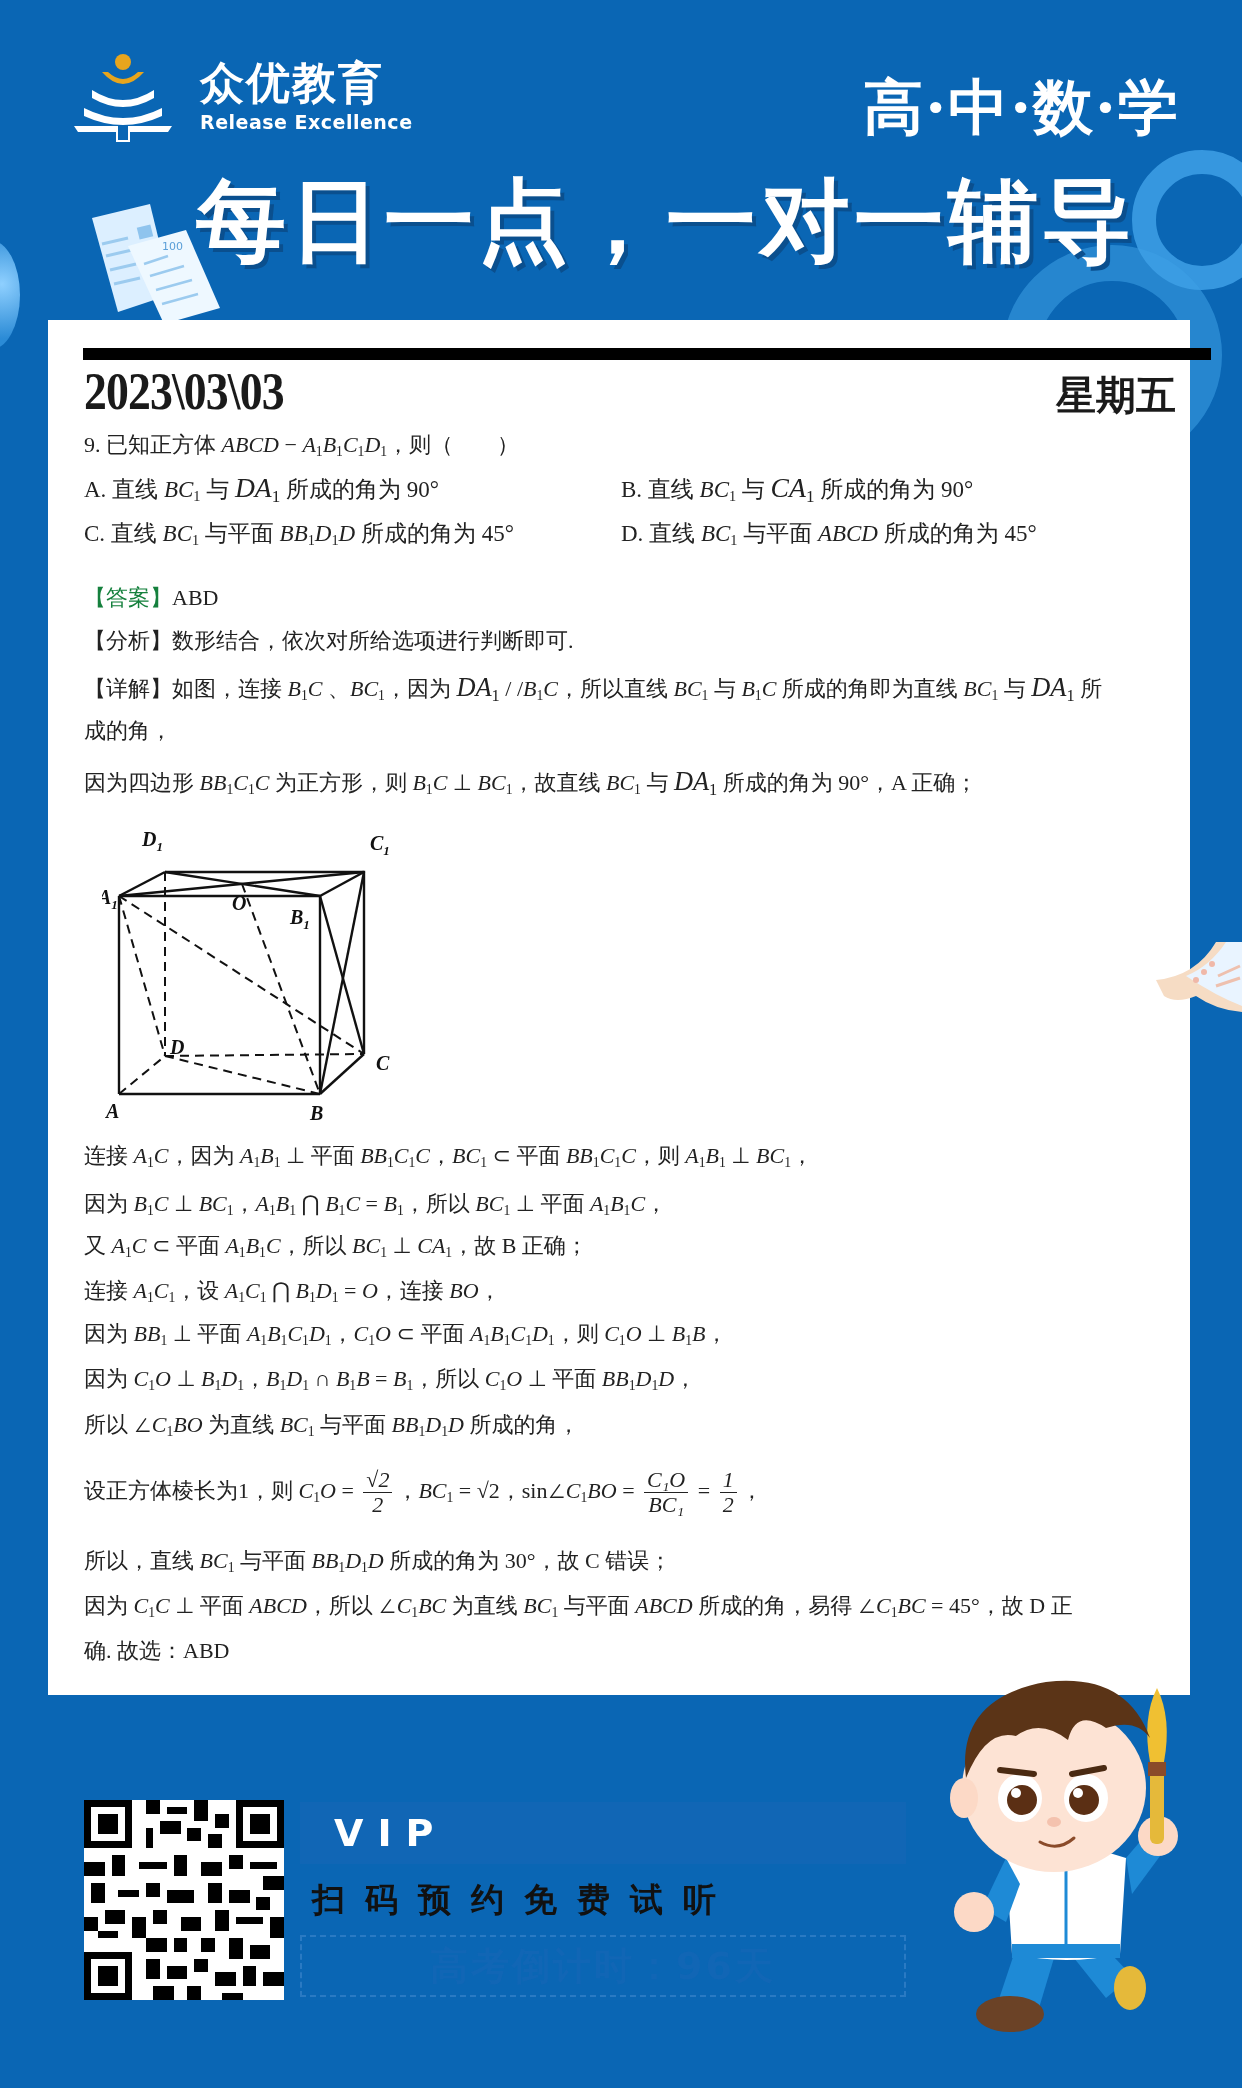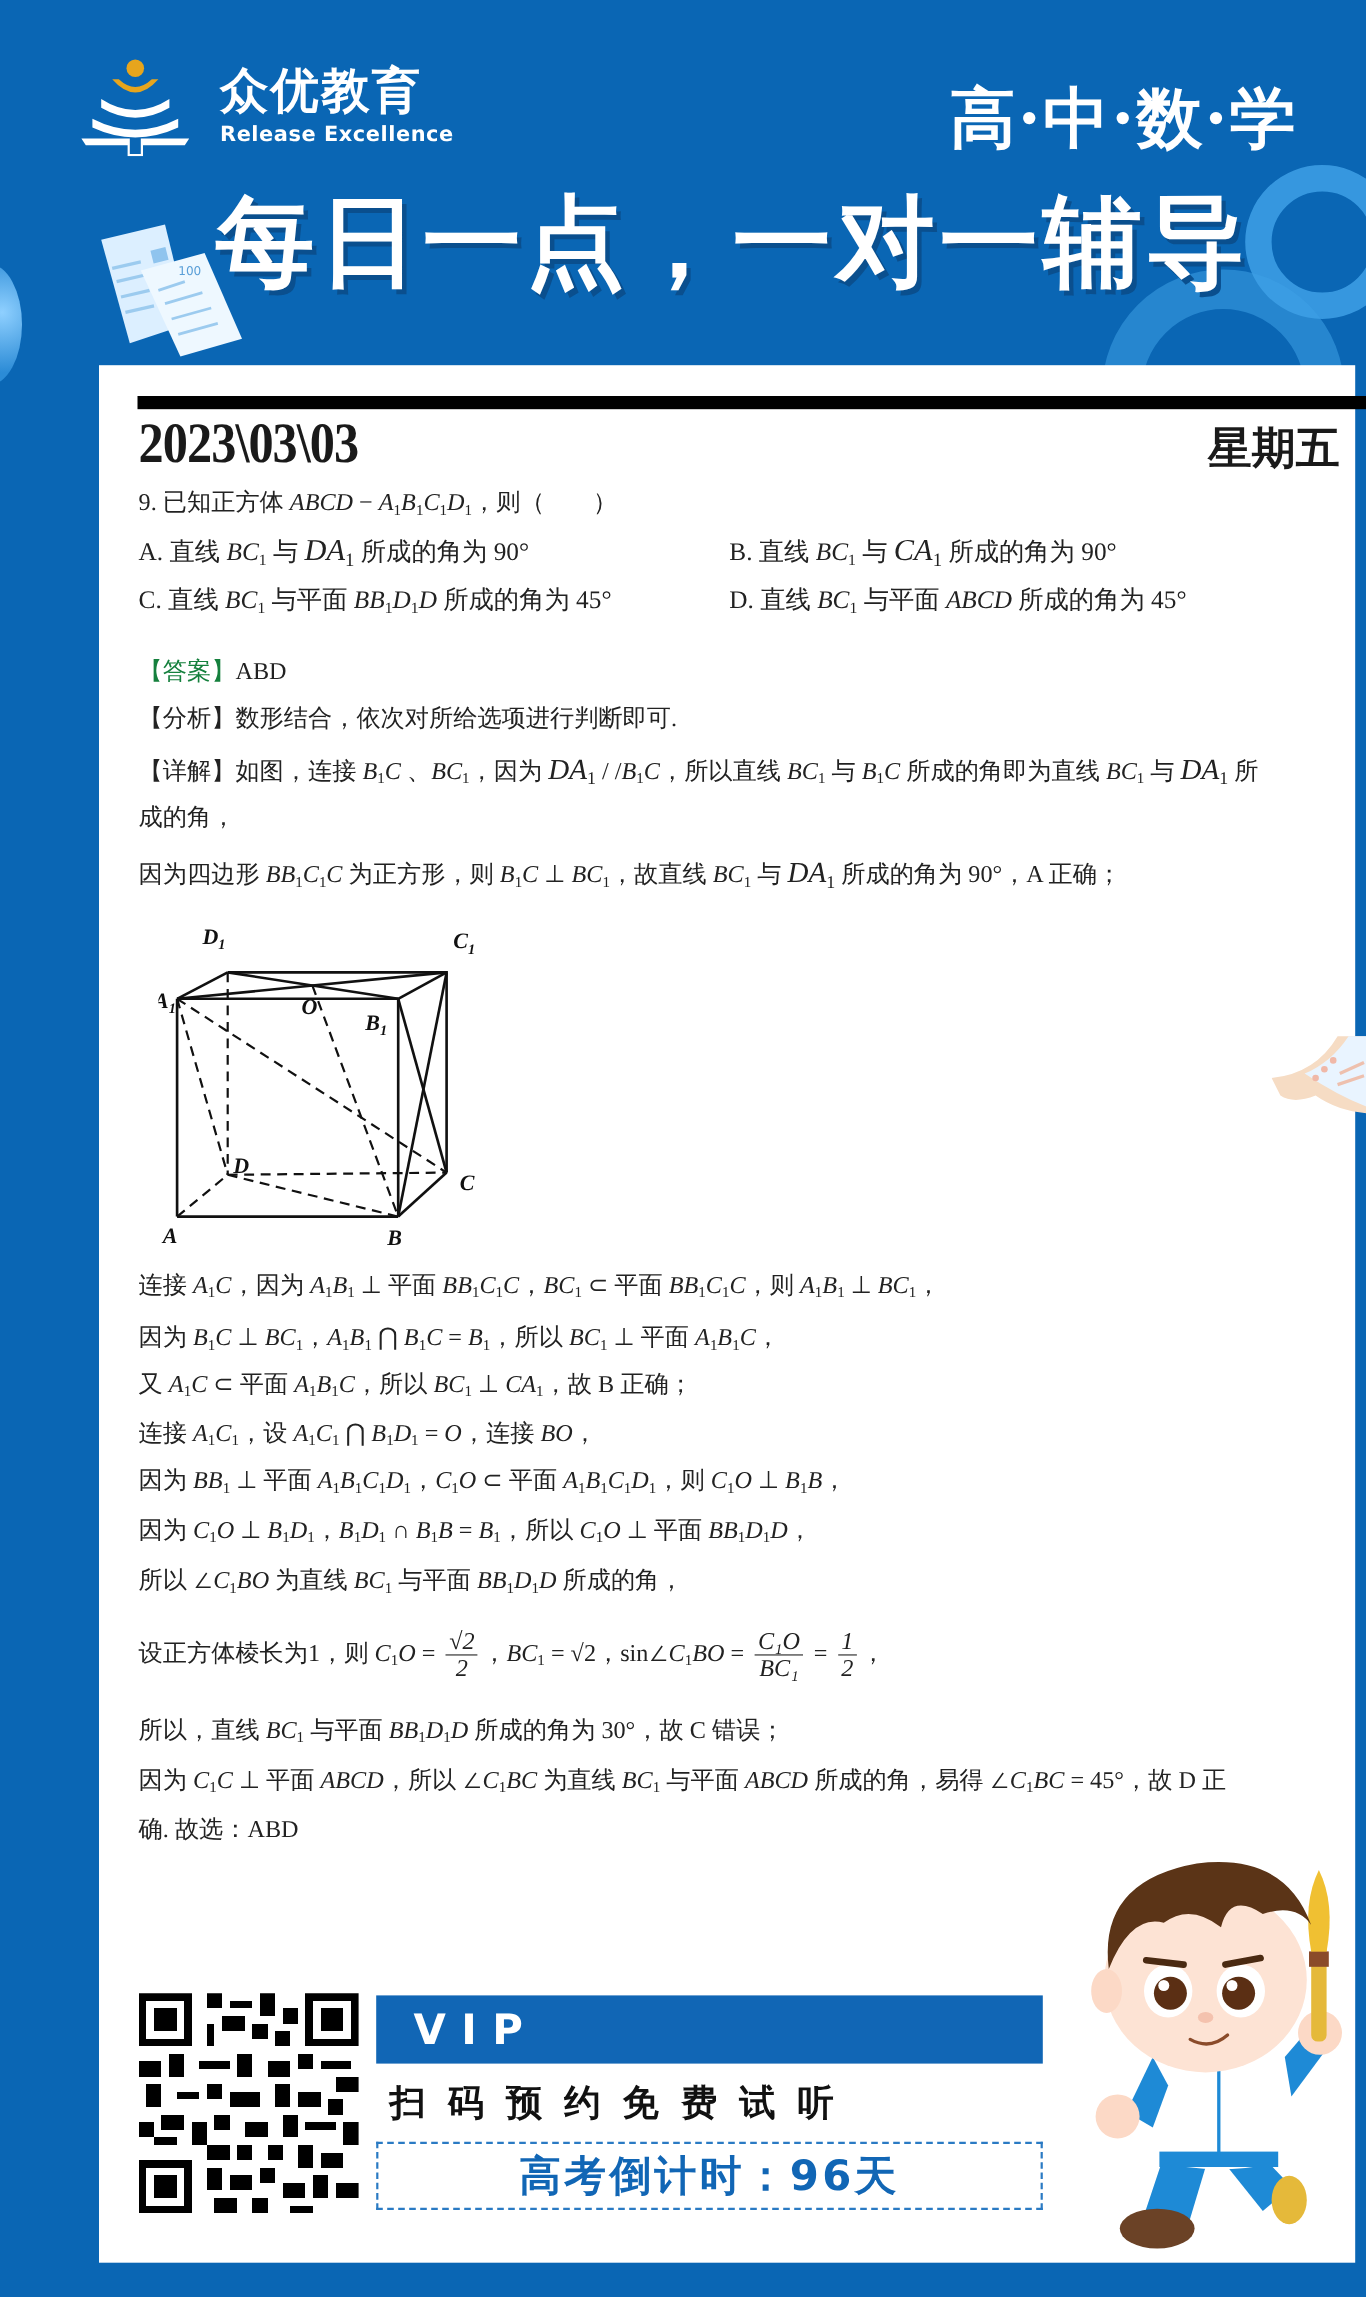--- a/index.html
+++ b/index.html
@@ -45,23 +45,22 @@
     position: absolute; left: 196px; top: 176px;
     color: #fff; font-family: "DejaVu Sans", sans-serif; font-weight: 700;
     font-size: 90px; letter-spacing: 4px; line-height: 1;
     text-shadow: 4px 4px 0 #0a4f8e;
   }
   .paper-deco { position: absolute; left: 88px; top: 196px; width: 140px; height: 130px; }
   .paper-deco-right { position: absolute; left: 1156px; top: 936px; width: 86px; height: 96px; }
 
   
   .card {
-    position: absolute; left: 48px; top: 332px; width: 1142px; height: 1725px;
+    position: absolute; left: 48px; top: 320px; width: 1142px; height: 1375px;
     background: #ffffff;
-    margin-left: 42px;
   }
   .top-rule {
     position: absolute; left: 35px; top: 28px; width: 1128px; height: 12px; background: #000;
   }
   .date {
     position: absolute; left: 36px; top: 42px;
     font-family: "Liberation Serif", serif; font-weight: 700; font-size: 52px;
     letter-spacing: -1px; transform: scaleX(0.88); transform-origin: left;
   }
   .weekday {

